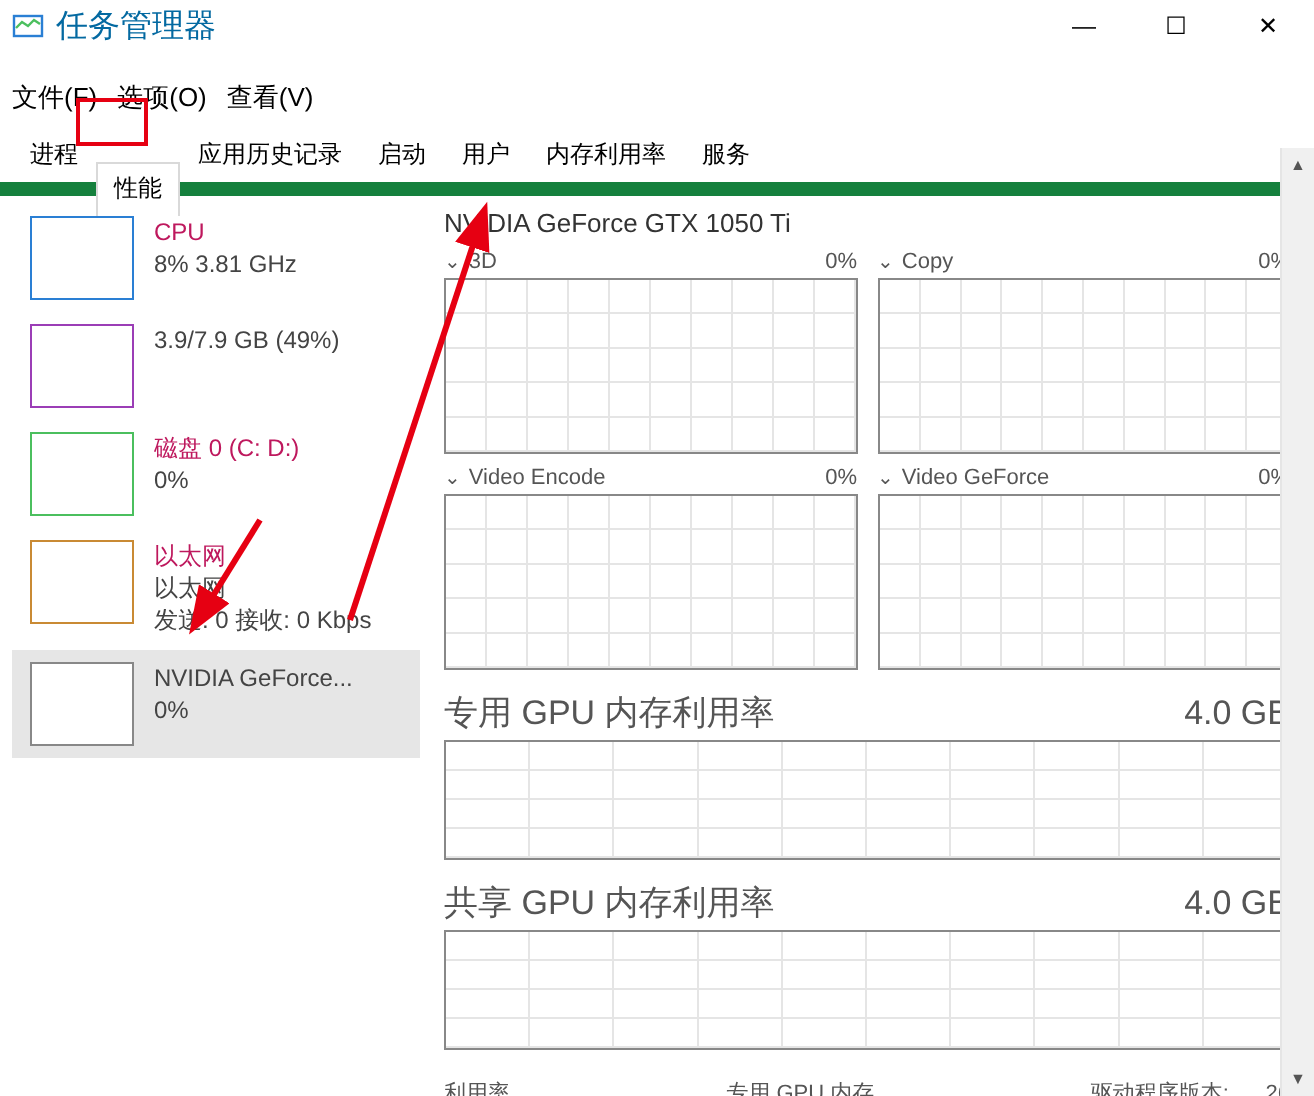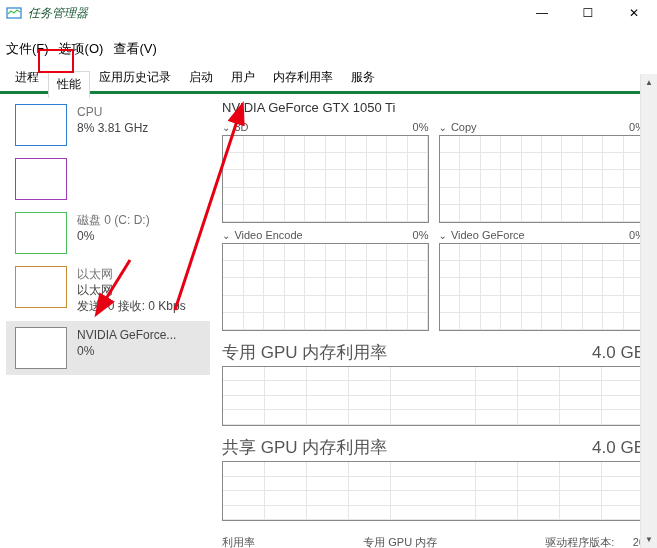--- a/index.html
+++ b/index.html
@@ -17,21 +17,21 @@
     display: flex;
     align-items: center;
     height: 26px;
     padding-left: 6px;
   }
   .app-icon {
     width: 16px; height: 16px;
     margin-right: 6px;
     display: inline-flex; align-items: center; justify-content: center;
   }
-  .titlebar-title { color: #14532d; font-size: 12px; font-style: italic; }
+  .titlebar-title { color: #0369a1; font-size: 16px; }
   .window-controls {
     margin-left: auto;
     display: flex;
   }
   .win-btn {
     width: 46px; height: 26px;
     display: flex; align-items: center; justify-content: center;
     font-size: 12px; color: #000;
   }
   
@@ -40,36 +40,36 @@
     padding-left: 6px;
     height: 20px;
     align-items: flex-end;
     font-size: 13px;
     margin-top: 12px;
   }
   .menu-item { margin-right: 10px; cursor: default; }
   
   .tab-bar {
     display: flex;
-    border-bottom: 3px solid #15803d;
+    border-bottom: 7px solid #15803d;
     margin-top: 6px;
     padding-left: 6px;
   }
   .tab {
     padding: 4px 8px 5px 8px;
     font-size: 12px;
     border: 1px solid transparent;
     border-bottom: none;
     cursor: default;
     position: relative;
   }
   .tab.active {
     background: #fff;
     border-color: #d9d9d9;
-    top: 7px;
+    top: 17px;
   }
   .tab-highlight {
     position: absolute;
     border: 2px solid #e60012;
     pointer-events: none;
     z-index: 50;
   }
   
   .content {
     display: flex;
@@ -104,21 +104,21 @@
     border-top:1px solid currentColor;
     color: inherit;
     display:none;
   }
   .thumb-cpu   { border-color:#2a7fd4; }
   .thumb-mem   { border-color:#9b3db6; }
   .thumb-disk  { border-color:#4bbf5e; }
   .thumb-net   { border-color:#c98a34; }
   .thumb-gpu   { border-color:#888; }
   .res-text { line-height: 1.35; font-size: 12px; }
-  .res-title { color:#737373; }
+  .res-title { color:#be185d; }
   .res-sub { color:#444; }
   
   .main {
     flex: 1;
     padding: 6px 12px 0 12px;
     overflow: hidden;
     position: relative;
   }
   .main-header {
     display: flex;
@@ -222,20 +222,21 @@
     <div class="resource-row">
       <div class="thumb thumb-cpu"></div>
       <div class="res-text">
         <div class="res-title">CPU</div>
         <div class="res-sub">8% 3.81 GHz</div>
       </div>
     </div>
     <div class="resource-row">
       <div class="thumb thumb-mem"></div>
       <div class="res-text">
+        <div class="res-sub">3.9/7.9 GB (49%)</div>
       </div>
     </div>
     <div class="resource-row">
       <div class="thumb thumb-disk"></div>
       <div class="res-text">
         <div class="res-title">磁盘 0 (C: D:)</div>
         <div class="res-sub">0%</div>
       </div>
     </div>
     <div class="resource-row">

